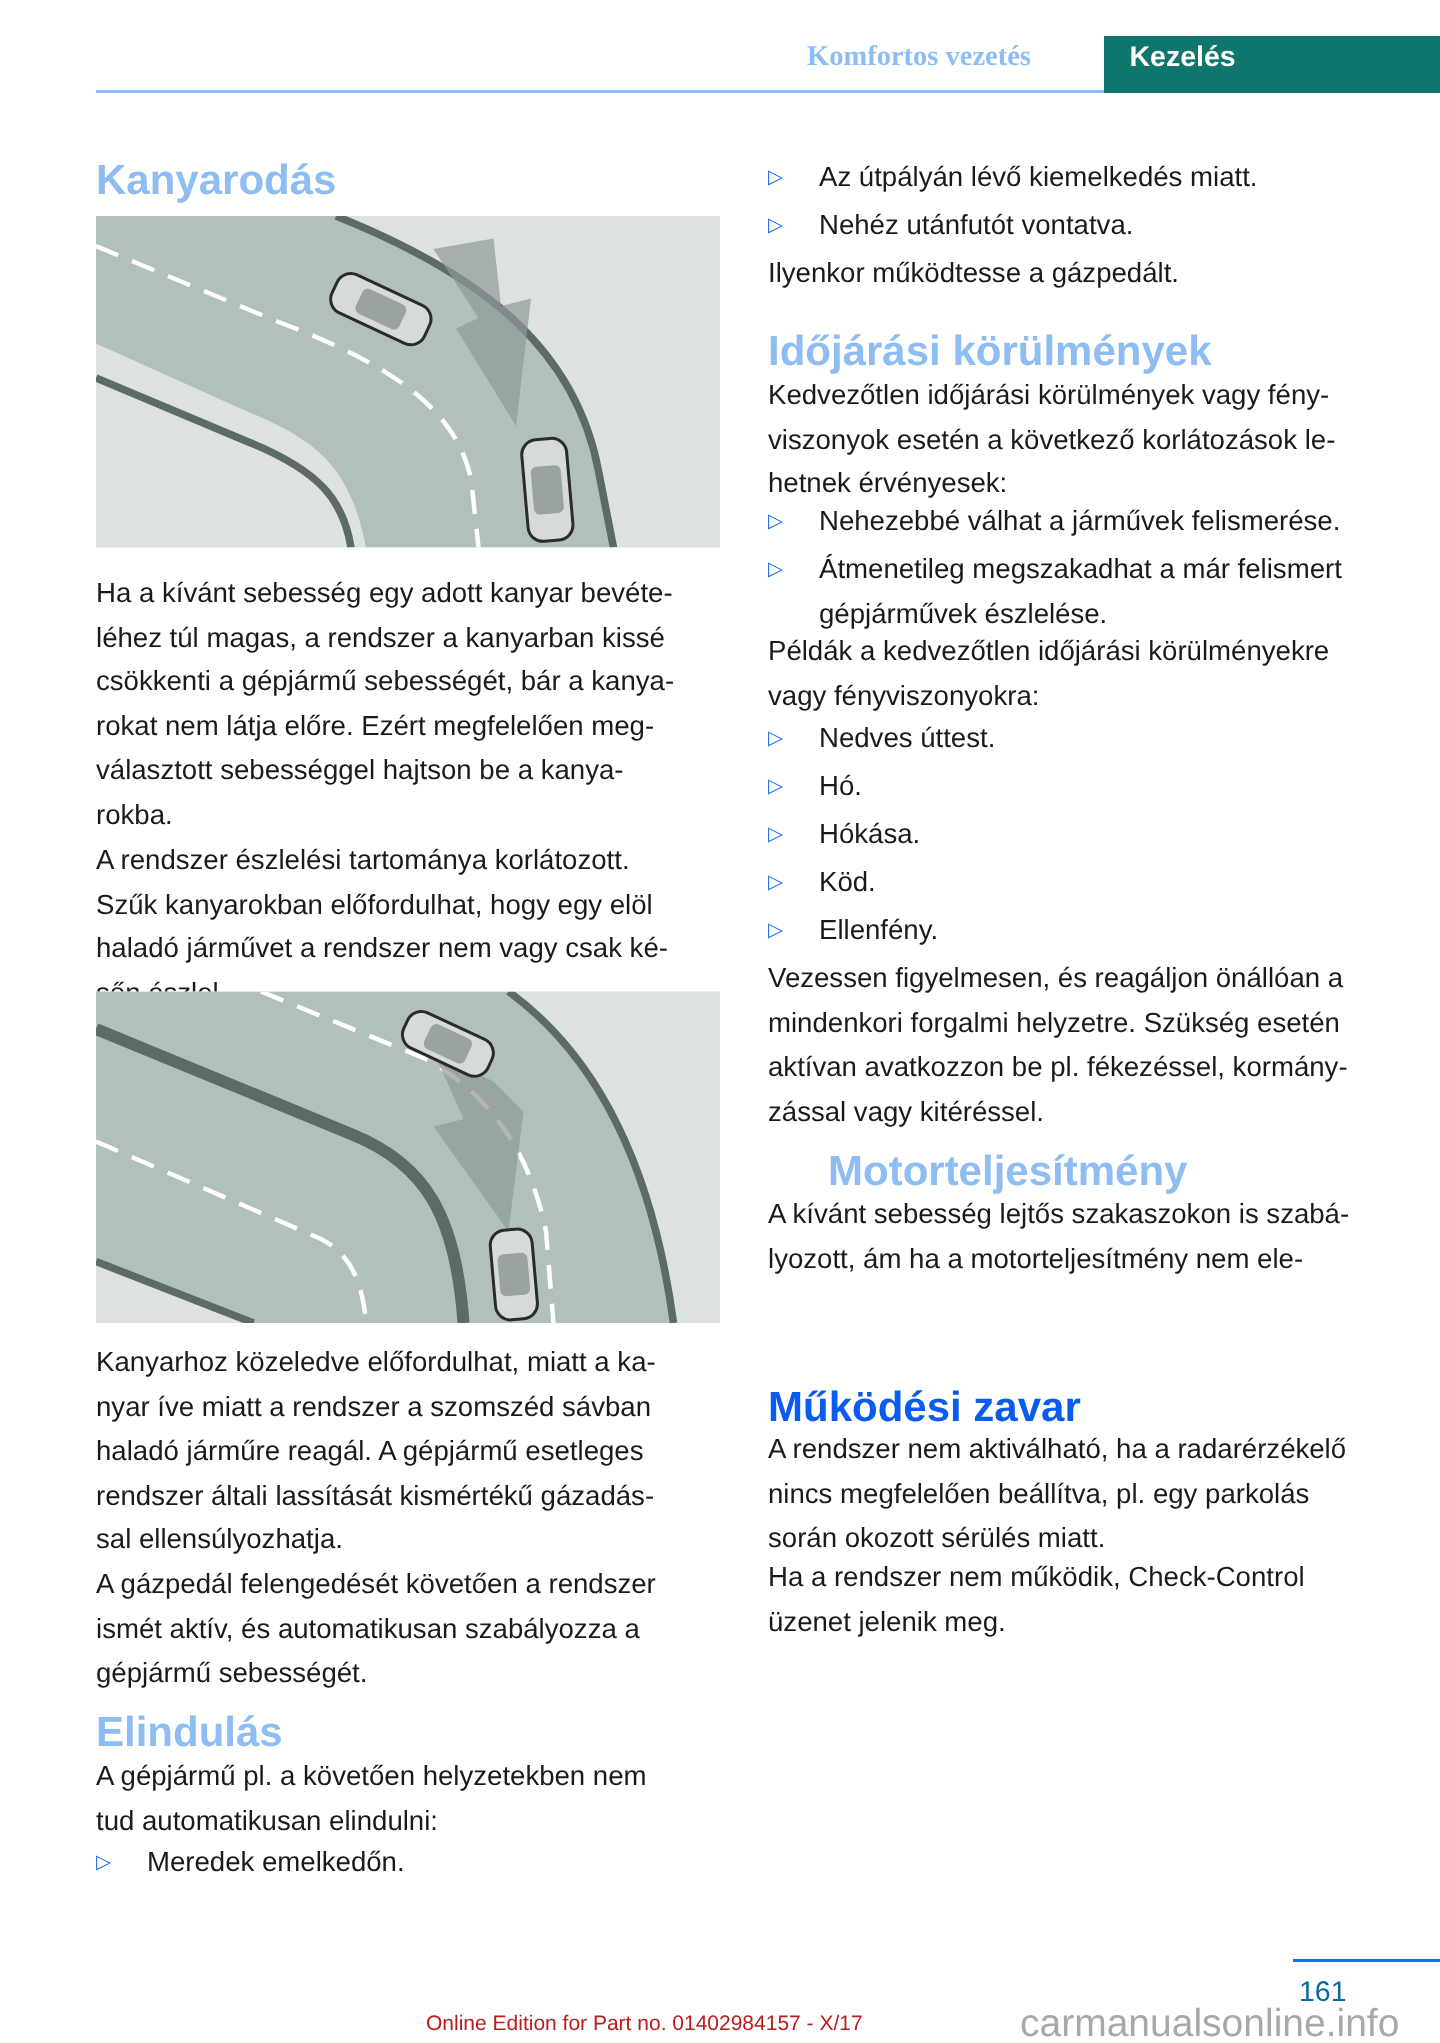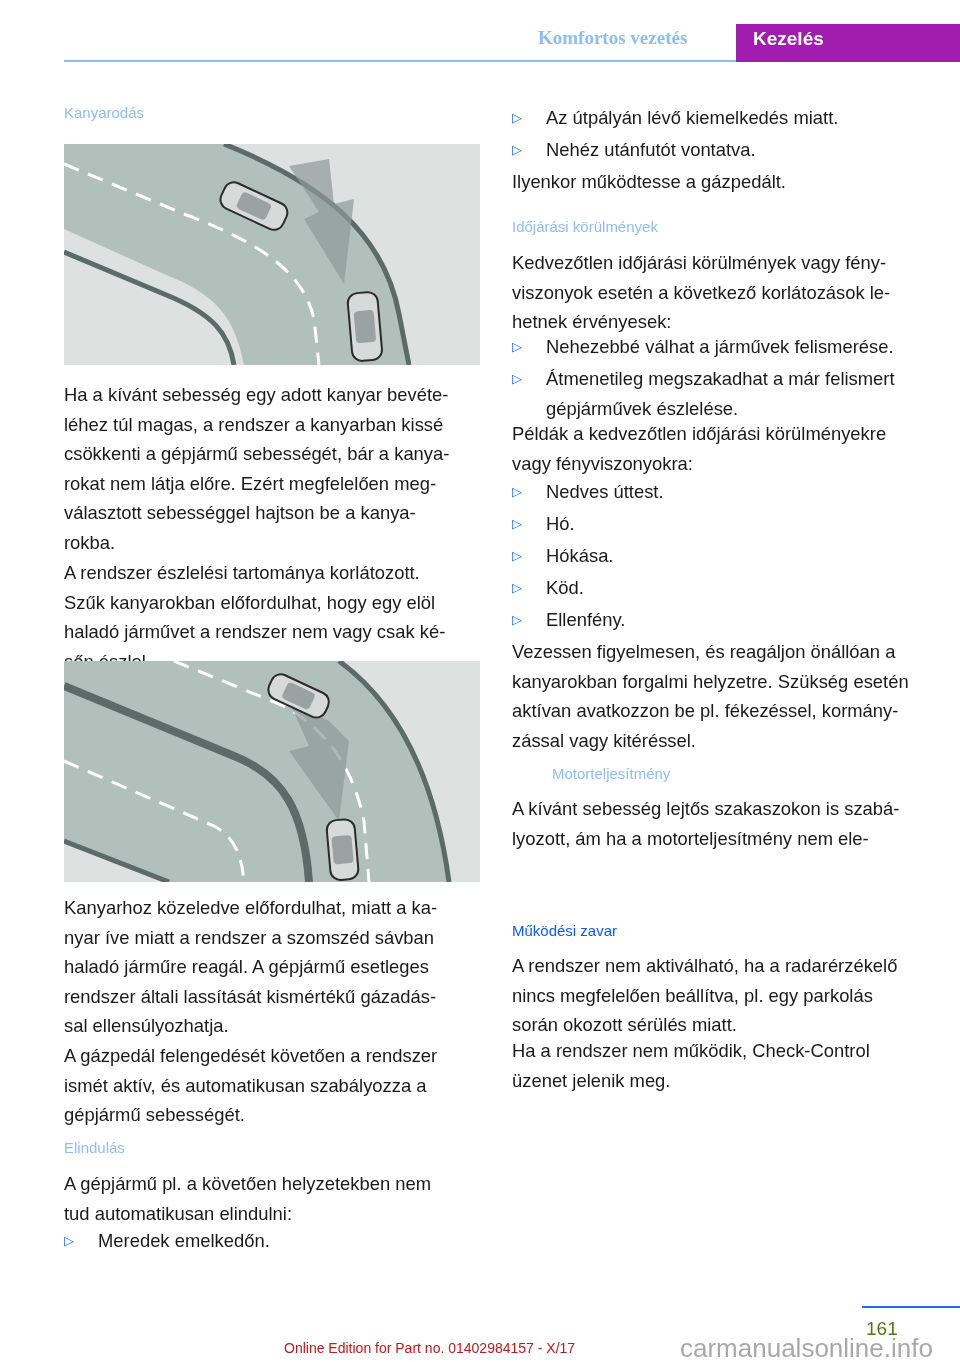--- a/index.html
+++ b/index.html
@@ -2,38 +2,38 @@
 <html><head>
 <meta charset="utf-8">
 <style>
   * { margin: 0; padding: 0; box-sizing: border-box; }
   html, body { width: 960px; height: 1362px; background: #ffffff; overflow: hidden; }
   body { position: relative; font-family: "Liberation Sans", "DejaVu Sans", sans-serif; color: #1a1a1a; }
 
   
   .hdr-line { position: absolute; left: 64px; top: 60px; width: 896px; height: 2px; background: #8dbdf2; }
   .hdr-section { position: absolute; top: 27px; left: 538px; font-size: 19px; font-weight: bold; color: #8dbdf2; font-family: Liberation Serif, serif; }
-  .hdr-tab { position: absolute; top: 24px; left: 736px; width: 224px; height: 38px; background: #a21caf; }
+  .hdr-tab { position: absolute; top: 24px; left: 736px; width: 224px; height: 38px; background: #0f766e; }
   .hdr-tab span { position: absolute; left: 17px; top: 4px; font-size: 19px; font-weight: bold; color: #ffffff; }
 
-  .h2 { position: absolute; font-size: 15px; font-weight: normal; color: #8dbdf2; white-space: nowrap; }
+  .h2 { position: absolute; font-size: 28px; font-weight: bold; color: #8dbdf2; white-space: nowrap; }
   .h2.strong { color: #0a5cf0; }
   .para { position: absolute; font-size: 18.4px; line-height: 29.5px; color: #1a1a1a; width: 420px; }
   .para .ln { display: block; white-space: nowrap; }
   .bul { position: absolute; font-size: 18.4px; line-height: 29.5px; width: 420px; }
   .bul .tri { position: absolute; left: 0; top: 0; color: #1e6cf5; font-size: 13px; }
   .bul .txt { position: absolute; left: 34px; white-space: nowrap; }
   .bul .txt .ln { display: block; }
 
   .fig { position: absolute; left: 64px; width: 416px; height: 221px; overflow: hidden; background: #dde1e0; }
   .fig svg { display: block; }
 
   .footer { position: absolute; top: 1343px; left: 284px; font-size: 14px; color: #b91c1c; white-space: nowrap; }
   .pgline { position: absolute; left: 862px; top: 1306px; width: 98px; height: 2px; background: #1e6cf5; }
-  .pgnum { position: absolute; left: 866px; top: 1318px; font-size: 19px; color: #4d7c0f; }
+  .pgnum { position: absolute; left: 866px; top: 1318px; font-size: 19px; color: #0369a1; }
   .wm { position: absolute; left: 680px; top: 1336px; font-size: 26px; color: #9a9a9a; opacity: 0.85; white-space: nowrap; }
 </style>
 </head>
 <body>
 
 <div class="hdr-line"></div>
 <div class="hdr-section">Komfortos vezetés</div>
 <div class="hdr-tab">
   <span>Kezelés</span>
 </div>
@@ -175,21 +175,21 @@
 <div class="bul" style="left:512px; top:573px;">
   <span class="tri">▷</span>
   <span class="txt">Köd.</span>
 </div>
 <div class="bul" style="left:512px; top:605px;">
   <span class="tri">▷</span>
   <span class="txt">Ellenfény.</span>
 </div>
 <div class="para" style="left:512px; top:637px;">
   <span class="ln">Vezessen figyelmesen, és reagáljon önállóan a</span>
-  <span class="ln">kanyarokban forgalmi helyzetre. Szükség esetén</span>
+  <span class="ln">mindenkori forgalmi helyzetre. Szükség esetén</span>
   <span class="ln">aktívan avatkozzon be pl. fékezéssel, kormány-</span>
   <span class="ln">zással vagy kitéréssel.</span>
 </div>
 
 <div class="h2" style="left:512px; top:765px;margin-left:40px;">Motorteljesítmény</div>
 <div class="para" style="left:512px; top:794px;">
   <span class="ln">A kívánt sebesség lejtős szakaszokon is szabá-</span>
   <span class="ln">lyozott, ám ha a motorteljesítmény nem ele-</span>
 </div>
 

